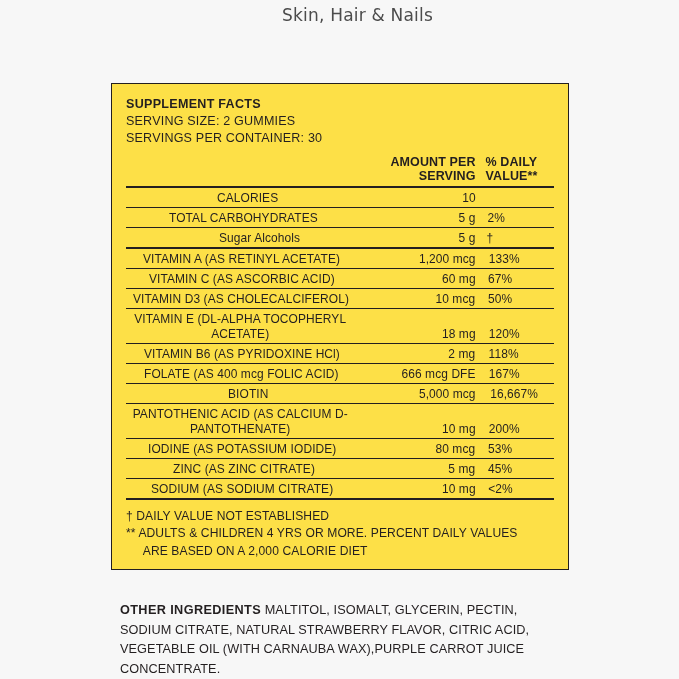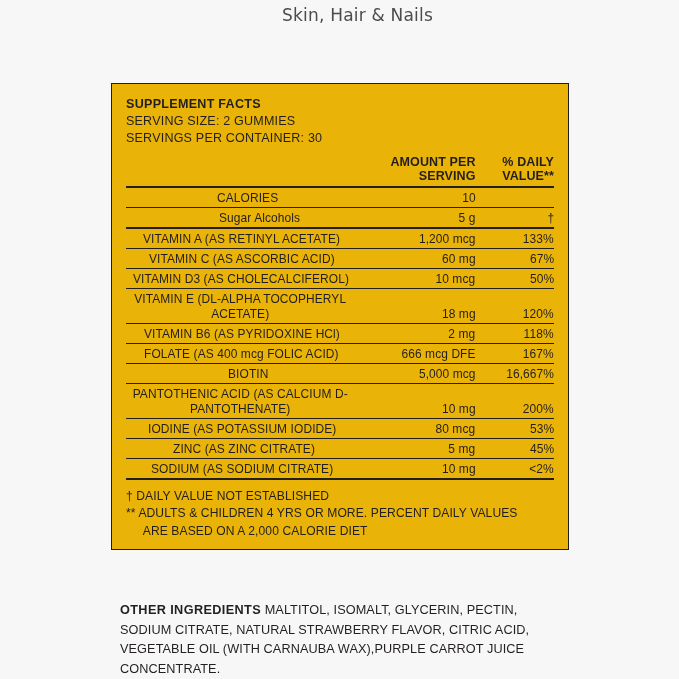--- a/index.html
+++ b/index.html
@@ -40,21 +40,21 @@
     padding-left: 36px;
   }
   .panel {
     position: absolute;
     left: 111px;
     top: 83px;
     width: 458px;
     border: 1px solid #231f20;
     box-sizing: border-box;
     padding: 12px 14px 10px 14px;
-    background: #eab308;
+    background: #fde047;
   }
   .facts-head {
     font-size: 13.5px;
     font-weight: 700;
     letter-spacing: 0.3px;
     font-family: "Liberation Sans Narrow", "Liberation Sans", sans-serif;
     transform: scaleX(0.93);
     transform-origin: left center;
   }
   .facts-line {
@@ -80,21 +80,21 @@
   .col-name {
     text-align: center;
     width: 58%;
   }
   .col-amt {
     text-align: right;
     width: 26%;
     padding-right: 10px !important;
   }
   .col-dv {
-    text-align: right;
+    text-align: left;
     width: 16%;
   }
   .hdr td {
     font-weight: 700;
     font-size: 12.5px;
     line-height: 1.15;
     padding-bottom: 4px;
     vertical-align: bottom;
   }
   .rule-thin td {
@@ -171,20 +171,25 @@
             <span>% DAILY</span><br>
             <span>VALUE**</span>
           </td>
         </tr>
       <tr class="rule-thick">
             <td class="col-name"><span class="nutrient-name">CALORIES</span></td>
             <td class="col-amt"><span class="nutrient-amt">10</span></td>
             <td class="col-dv"><span class="nutrient-dv"></span></td>
           </tr>
           <tr class="rule-thin">
+            <td class="col-name"><span class="nutrient-name">TOTAL CARBOHYDRATES</span></td>
+            <td class="col-amt"><span class="nutrient-amt">5 g</span></td>
+            <td class="col-dv"><span class="nutrient-dv">2%</span></td>
+          </tr>
+          <tr class="rule-thin">
             <td class="col-name indent"><span class="nutrient-name">Sugar Alcohols</span></td>
             <td class="col-amt"><span class="nutrient-amt">5 g</span></td>
             <td class="col-dv"><span class="nutrient-dv">†</span></td>
           </tr>
           <tr class="rule-thick">
             <td class="col-name"><span class="nutrient-name">VITAMIN A (AS RETINYL ACETATE)</span></td>
             <td class="col-amt"><span class="nutrient-amt">1,200 mcg</span></td>
             <td class="col-dv"><span class="nutrient-dv">133%</span></td>
           </tr>
           <tr class="rule-thin">

